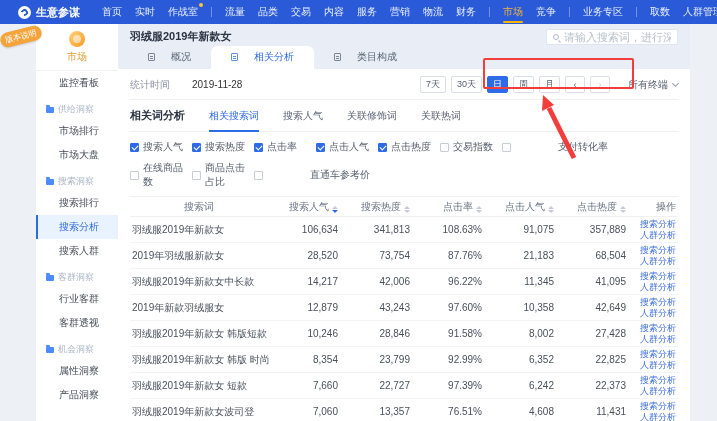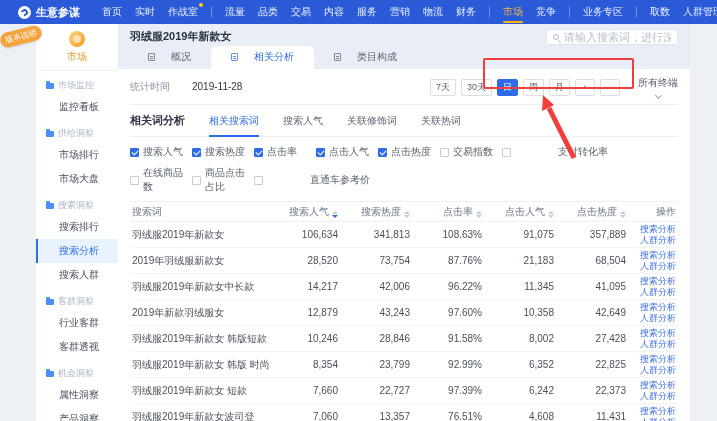--- a/index.html
+++ b/index.html
@@ -54,40 +54,40 @@
 
   .content { flex:1; padding:0 12px; display:flex; flex-direction:column; overflow:hidden; }
   .toolbar { display:flex; justify-content:space-between; align-items:center; padding:7px 0 6px; border-bottom:1px solid #eef0f4; }
   .stat-label { color:#8a93a3; }
   .stat-date { color:#333; margin-left:22px; }
   .toolbar-right { display:flex; align-items:center; gap:18px; }
   .periods { display:flex; gap:5px; }
   .pbtn { min-width:20px; height:17px; padding:0 5px; display:flex; align-items:center; justify-content:center; border:1px solid #d9dee8; border-radius:2px; background:#fff; color:#5a6373; font-size:9px; font-family:inherit; cursor:pointer; }
   .pbtn.active { background:#2e6be6; border-color:#2e6be6; color:#fff; }
   .pbtn.disabled { color:#c5ccd7; }
-  .terminal { display:flex; align-items:center; gap:5px; color:#5a6373; cursor:pointer;flex-direction:column; }
+  .terminal { display:flex; align-items:center; gap:5px; color:#5a6373; cursor:pointer; }
   .chevron-down-icon { width:5px; height:5px; border-right:1px solid #98a2b3; border-bottom:1px solid #98a2b3; transform:rotate(45deg); margin-top:-2px; }
 
   .analysis-bar { display:flex; align-items:flex-end; gap:24px; padding-top:8px; border-bottom:1px solid #eef0f4; }
   .analysis-title { font-weight:bold; font-size:11px; color:#2b3342; padding-bottom:8px; }
   .atab { padding-bottom:7px; color:#5a6373; cursor:pointer; border-bottom:2px solid transparent; margin-bottom:-1px; }
   .atab.active { color:#2e6be6; border-bottom-color:#2e6be6; }
 
   .metrics { padding:8px 0 0; }
   .metrics-row { display:flex; margin-bottom:7px; }
   .metric { display:flex; align-items:center; gap:4px; width:62px; color:#555e6c; flex:0 0 auto; cursor:pointer; }
   .metric:last-child { width:auto;gap:47px; }
   .cb { width:9px; height:9px; border:1px solid #c6cdd8; border-radius:1px; background:#fff; position:relative; flex:0 0 auto; }
   .cb.checked { background:#2e6be6; border-color:#2e6be6; }
   .cb.checked::after { content:""; position:absolute; left:2px; top:0; width:3px; height:5px; border:solid #fff; border-width:0 1px 1px 0; transform:rotate(45deg); }
 
   table { width:100%; border-collapse:collapse; table-layout:fixed; font-size:10px; }
   col.c-term { width:138px; } col.c-num { width:72px; } col.c-op { width:50px; }
   thead th { font-weight:normal; color:#6b7484; border-top:1px solid #eef0f4; border-bottom:1px solid #eef0f4; height:20px; text-align:right; padding:0 2px; white-space:nowrap; }
-  thead th:first-child { text-align:left; }
+  thead th:first-child { text-align:center; }
   tbody td { height:26px; border-bottom:1px solid #f2f4f7; text-align:right; color:#49505c; padding:0 2px; white-space:nowrap; }
   tbody td:first-child { text-align:left; }
   .sort { display:inline-flex; flex-direction:column; gap:1px; margin-left:3px; vertical-align:1px; }
   .caret-up { width:0; height:0; border-left:3px solid transparent; border-right:3px solid transparent; border-bottom:3px solid #c4ccd8; }
   .caret-down { width:0; height:0; border-left:3px solid transparent; border-right:3px solid transparent; border-top:3px solid #c4ccd8; }
   .caret-down.sorted { border-top-color:#2e6be6; }
   .op-links { display:flex; flex-direction:column; align-items:flex-end; line-height:11px; font-size:9px; }
   .link { color:#3d6fe0; cursor:pointer; }
 
   
@@ -132,24 +132,20 @@
   <div class="gutter-left">
     <div class="version-badge">版本说明</div>
   </div>
 
   <div class="sidebar">
     <div class="sidebar-top">
       <div class="market-icon"></div>
       <div class="sidebar-section-label">市场</div>
     </div>
     <div>
-        <div class="side-group-header">
-          <i class="folder-icon"></i>
-          <span>市场监控</span>
-        </div>
         <div class="side-item">监控看板</div>
         <div class="side-group-header">
           <i class="folder-icon"></i>
           <span>供给洞察</span>
         </div>
         <div class="side-item">市场排行</div>
         <div class="side-item">市场大盘</div>
         <div class="side-group-header">
           <i class="folder-icon"></i>
           <span>搜索洞察</span>

